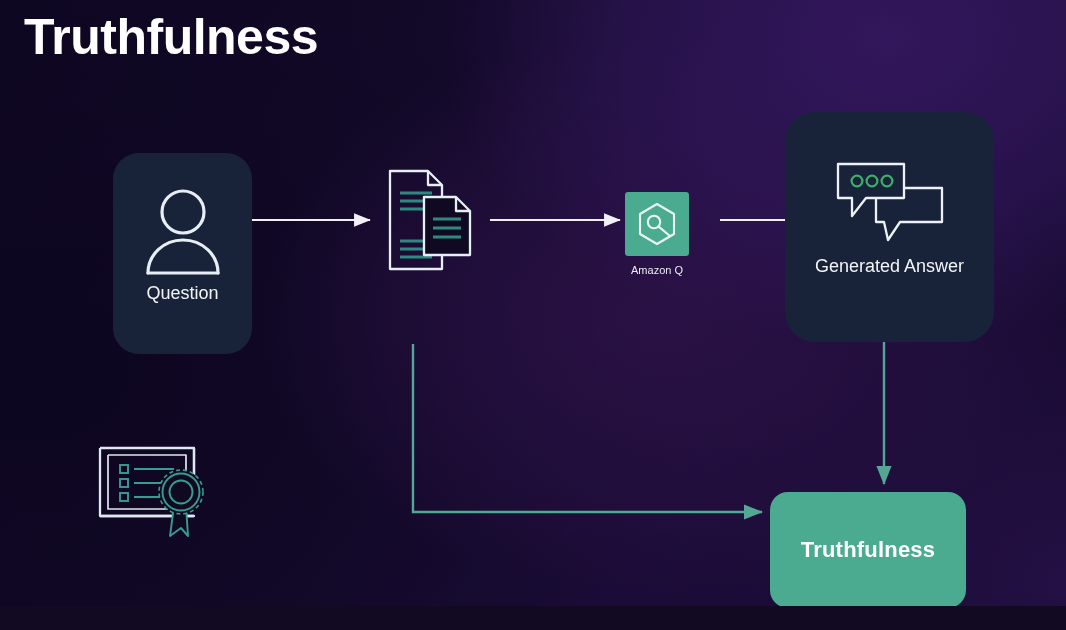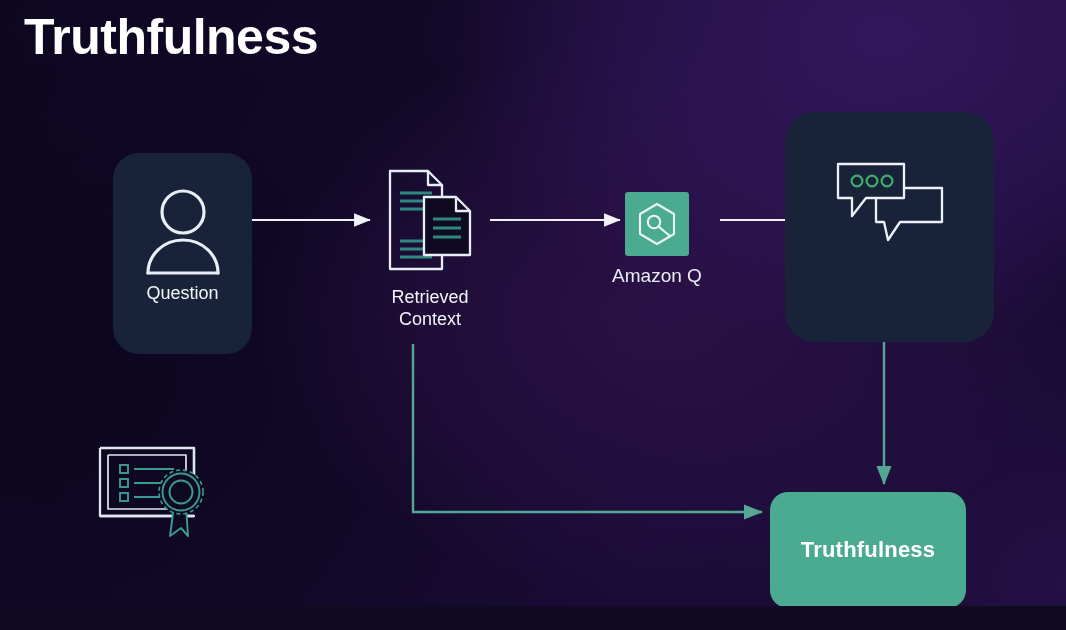--- a/index.html
+++ b/index.html
@@ -64,21 +64,21 @@
 
   
   .node { position: absolute; }
   .node .label {
     text-align: center;
     color: #f2f4f8;
     font-size: 18px;
     line-height: 1.22;
     white-space: pre-line;
   }
-  .node .label.small { font-size: 19px; color: #e9ecf3; }
+  .node .label.small { font-size: 11px; color: #e9ecf3; }
 
   #node-question { left: 113px; top: 185px; width: 139px; }
   #node-question .label { margin-top: 6px; }
 
   #node-context { left: 362px; top: 165px; width: 136px; }
   #node-context .label { margin-top: 10px; }
 
   #node-amazonq { left: 600px; top: 192px; width: 114px; }
   #node-amazonq .label { margin-top: 8px; }
 
@@ -155,22 +155,20 @@
         <line x1="20" y1="84" x2="52" y2="84" stroke="#2e8a80" stroke-width="3"></line>
         <line x1="20" y1="92" x2="52" y2="92" stroke="#2e8a80" stroke-width="3"></line>
 
         <path d="M44,32 L76,32 L90,46 L90,90 L44,90 Z" fill="#0f0a21" stroke="#e8eef5" stroke-width="2.3" stroke-linejoin="round"></path>
         <path d="M76,32 L76,46 L90,46" fill="none" stroke="#e8eef5" stroke-width="2.3" stroke-linejoin="round"></path>
         <line x1="53" y1="54" x2="81" y2="54" stroke="#2e8a80" stroke-width="3"></line>
         <line x1="53" y1="63" x2="81" y2="63" stroke="#2e8a80" stroke-width="3"></line>
         <line x1="53" y1="72" x2="81" y2="72" stroke="#2e8a80" stroke-width="3"></line>
       </svg>
     </div>
-    <div class="label">Retrieved
-Context</div>
   </div>
 
   <div class="node" id="node-amazonq">
     <div class="iconwrap">
       <svg width="64" height="64" viewBox="0 0 64 64">
         <rect x="0" y="0" width="64" height="64" rx="3" fill="#4aab90"></rect>
         <path d="M32,12 L49,22 L49,42 L32,52 L15,42 L15,22 Z" fill="none" stroke="#eaf6f2" stroke-width="2.1" stroke-linejoin="round"></path>
         <circle cx="29" cy="30" r="6.2" fill="none" stroke="#eaf6f2" stroke-width="2.1"></circle>
         <line x1="33.4" y1="34.4" x2="45" y2="44" stroke="#eaf6f2" stroke-width="2.1" stroke-linecap="round"></line>
       </svg>
@@ -183,20 +181,21 @@
       <svg width="116" height="86" viewBox="0 0 116 86">
 
         <path d="M44,28 L110,28 L110,62 L68,62 L56,80 L52,62 L44,62 Z" fill="#18233a" stroke="#eef2f8" stroke-width="2.3" stroke-linejoin="round"></path>
 
         <path d="M6,4 L72,4 L72,38 L34,38 L20,56 L20,38 L6,38 Z" fill="#18233a" stroke="#eef2f8" stroke-width="2.3" stroke-linejoin="round"></path>
         <circle cx="25" cy="21" r="5.4" fill="none" stroke="#3fae6c" stroke-width="2.2"></circle>
         <circle cx="40" cy="21" r="5.4" fill="none" stroke="#3fae6c" stroke-width="2.2"></circle>
         <circle cx="55" cy="21" r="5.4" fill="none" stroke="#3fae6c" stroke-width="2.2"></circle>
       </svg>
     </div>
+    <div class="label">Generated Answer</div>
   </div>
 
   <div class="node" id="node-groundtruth">
     <div class="iconwrap">
       <svg width="140" height="100" viewBox="0 0 140 100">
 
         <path d="M18,8 L112,8 L112,40 M112,76 L18,76 Z" fill="none" stroke="#dfe7f0" stroke-width="2.3" stroke-linejoin="round"></path>
         <path d="M18,8 L18,76" fill="none" stroke="#dfe7f0" stroke-width="2.3"></path>
         <path d="M112,8 L112,40" fill="none" stroke="#dfe7f0" stroke-width="2.3"></path>
         <path d="M18,76 L112,76" fill="none" stroke="#dfe7f0" stroke-width="2.3"></path>

